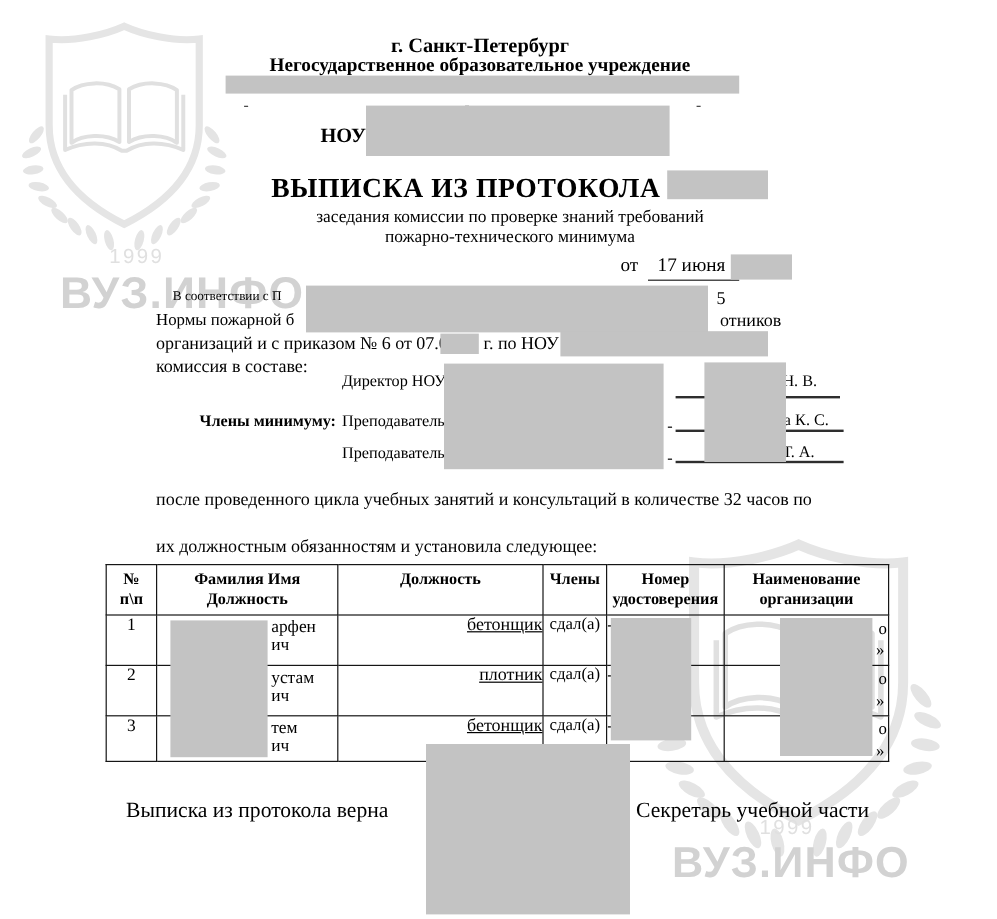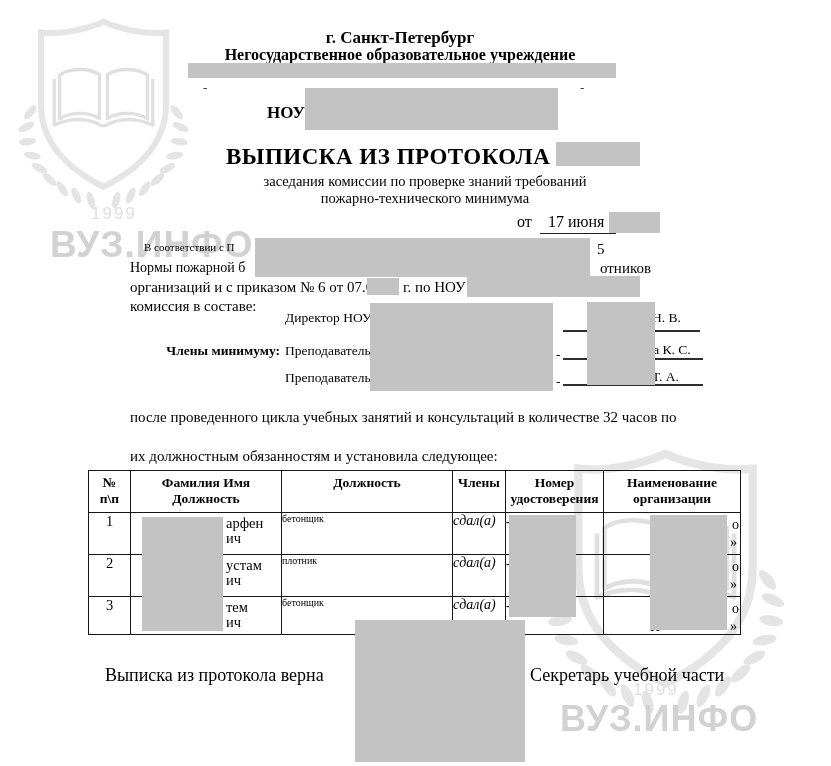--- a/index.html
+++ b/index.html
@@ -12,22 +12,22 @@
   .wm{position:absolute;z-index:0;}
   .wm-year{position:absolute;z-index:0;color:#e0e0e0;font-family:"Liberation Sans",sans-serif;
            font-size:17px;letter-spacing:2px;}
   .wm-brand{position:absolute;z-index:0;color:#d2d2d2;font-family:"Liberation Sans",sans-serif;
             font-weight:bold;letter-spacing:1px;}
   .frag{position:absolute;z-index:2;font-size:13px;color:#3a3a3a;}
   table.doc{border-collapse:collapse;table-layout:fixed;background:transparent;}
   table.doc th,table.doc td{border:1.5px solid #161616;vertical-align:top;padding:0;}
   table.doc th{font-weight:bold;font-size:13.5px;line-height:16px;text-align:center;padding-top:4px;}
   .cell-num{text-align:center;font-size:14.5px;padding-top:3px;}
-  .cell-pos{text-align:left;font-size:10px;padding-top:7px;}
-  .cell-grade{text-align:left;font-size:14px;padding-top:4px;font-style:italic;}
+  .cell-pos{text-align:right;font-size:15px;padding-top:7px;text-decoration:underline;}
+  .cell-grade{text-align:center;font-size:14px;padding-top:4px;}
   .cell-cert{font-size:14.5px;padding-top:3px;padding-left:70px;}
   .nm{padding-left:95px;font-size:14.5px;line-height:15px;}
   .org-l1{padding-left:128px;font-size:14px;line-height:15px;padding-top:4px;}
   .org-l2{position:relative;height:16px;font-size:14px;}
   .org-l2 span{position:absolute;top:3px;}
 </style>
 </head>
 <body>
 
 <div class="page">

